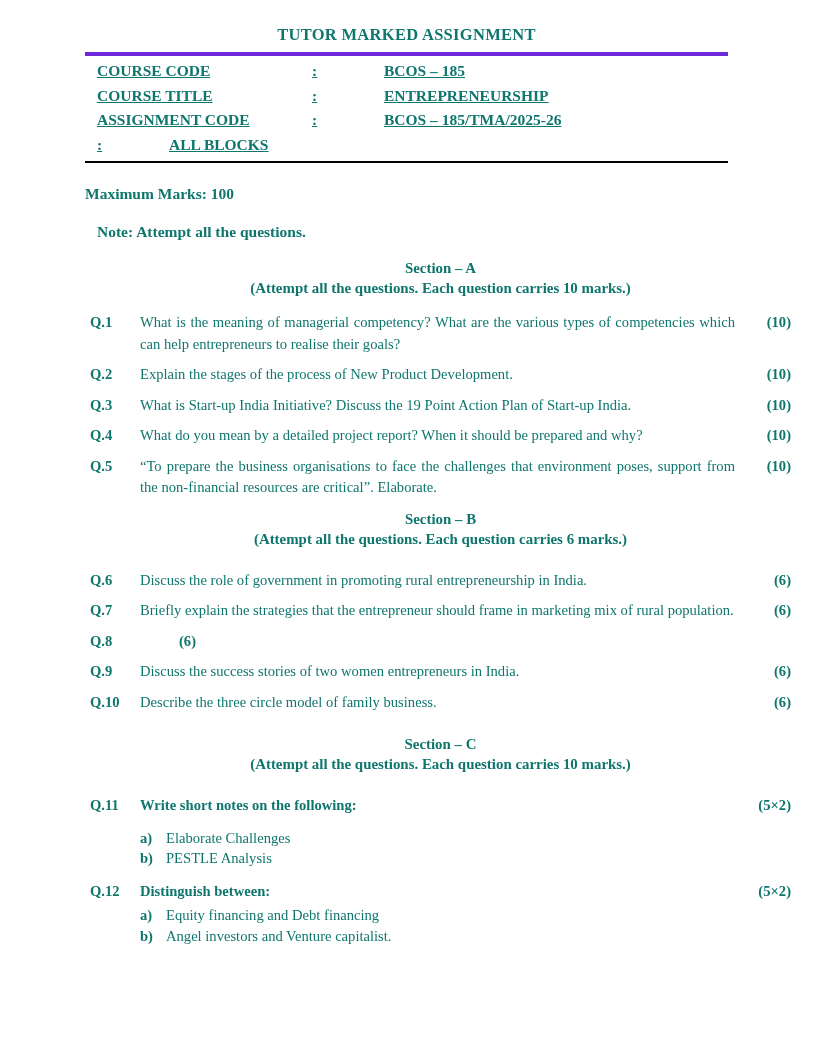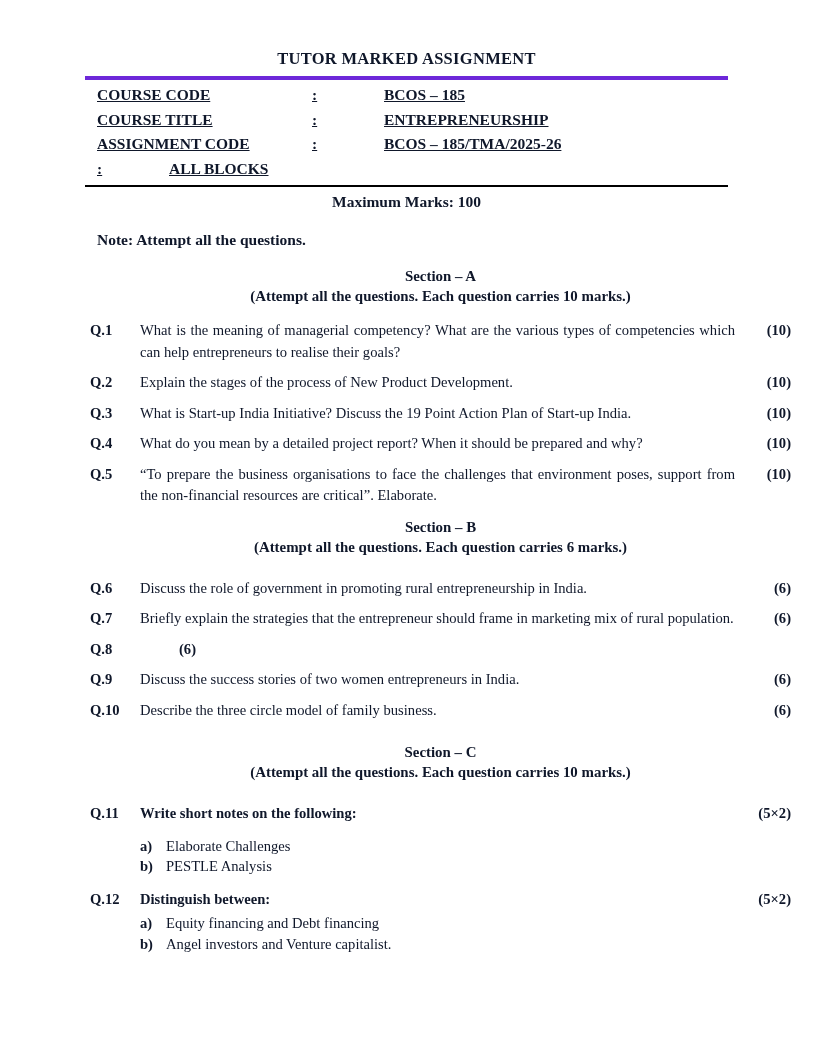--- a/index.html
+++ b/index.html
@@ -1,24 +1,24 @@
 <!DOCTYPE html>
 <html><head>
 <meta charset="utf-8">
 <style>
   html, body { margin: 0; padding: 0; background: #ffffff; }
   .page {
     position: relative;
     width: 816px;
     height: 1056px;
     background: #ffffff;
-    color: #0f172a;
+    color: #0f766e;
     font-family: "Liberation Serif", "DejaVu Serif", serif;
     box-sizing: border-box;
-    padding-top: 48px;
+    padding-top: 24px;
     overflow: hidden;
   }
 
   
   .header-wrap { margin-left: 85px; width: 643px; }
   .doc-title {
     text-align: center;
     font-weight: bold;
     font-size: 16.5px;
     line-height: 22px;
@@ -29,25 +29,25 @@
     border-top: 4px solid #6d28d9;
     border-bottom: 2px solid #000;
     padding: 3px 0 4px 12px;
     text-decoration: underline;
   }
   .info-row { display: flex; font-weight: bold; font-size: 15.5px; line-height: 24.5px; }
   .info-label { flex: 0 0 215px; }
   .info-colon { flex: 0 0 72px; }
   .info-value { flex: 1; }
   .max-marks {
-    text-align: center;
+    text-align: left;
     font-weight: bold;
     font-size: 15.5px;
     line-height: 22px;
-    margin-top: 4px;
+    margin-top: 20px;
   }
 
   .note { margin: 16px 0 0 97px; font-weight: bold; font-size: 15.5px; line-height: 21px; }
 
   
   .content { margin-left: 90px; width: 701px; font-size: 14.6px; }
   .section-heading, .section-subheading {
     text-align: center;
     font-weight: bold;
     font-size: 14.9px;

